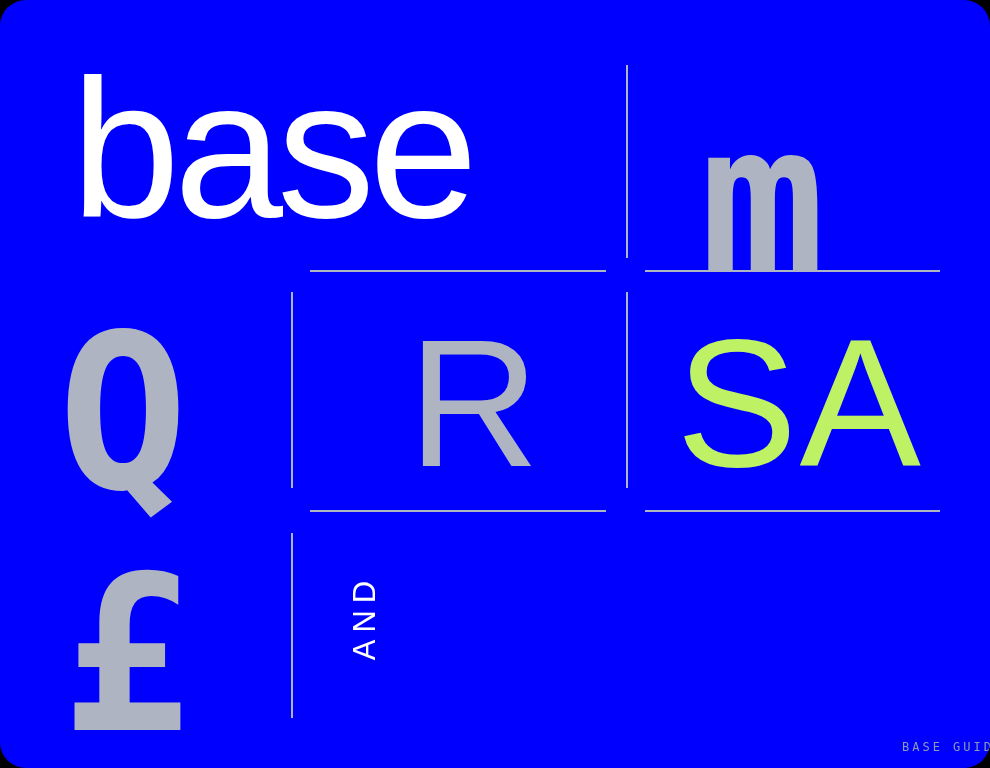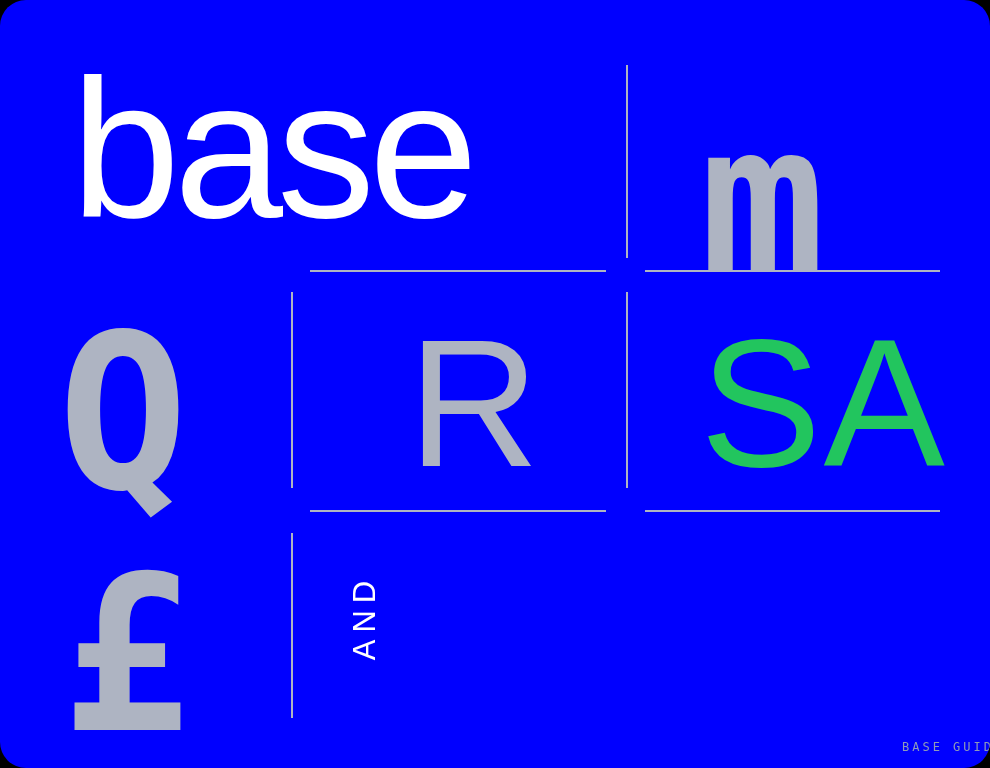--- a/index.html
+++ b/index.html
@@ -74,26 +74,26 @@
 
   .glyph-r {
     left: 408px;
     top: 312px;
     font-size: 182px;
     font-weight: 300;
     color: #aeb4c2;
   }
 
   .word-sa {
-    left: 700px;
+    left: 676px;
     top: 312px;
     font-size: 182px;
     font-weight: 300;
     letter-spacing: 2px;
-    color: #22c55e;
+    color: #bef264;
     text-align: right;
   }
 
   .glyph-pound {
     left: 62px;
     top: 548px;
     font-family: "DejaVu Sans Mono", monospace;
     font-size: 216px;
     font-weight: 700;
     color: #aeb4c2;

